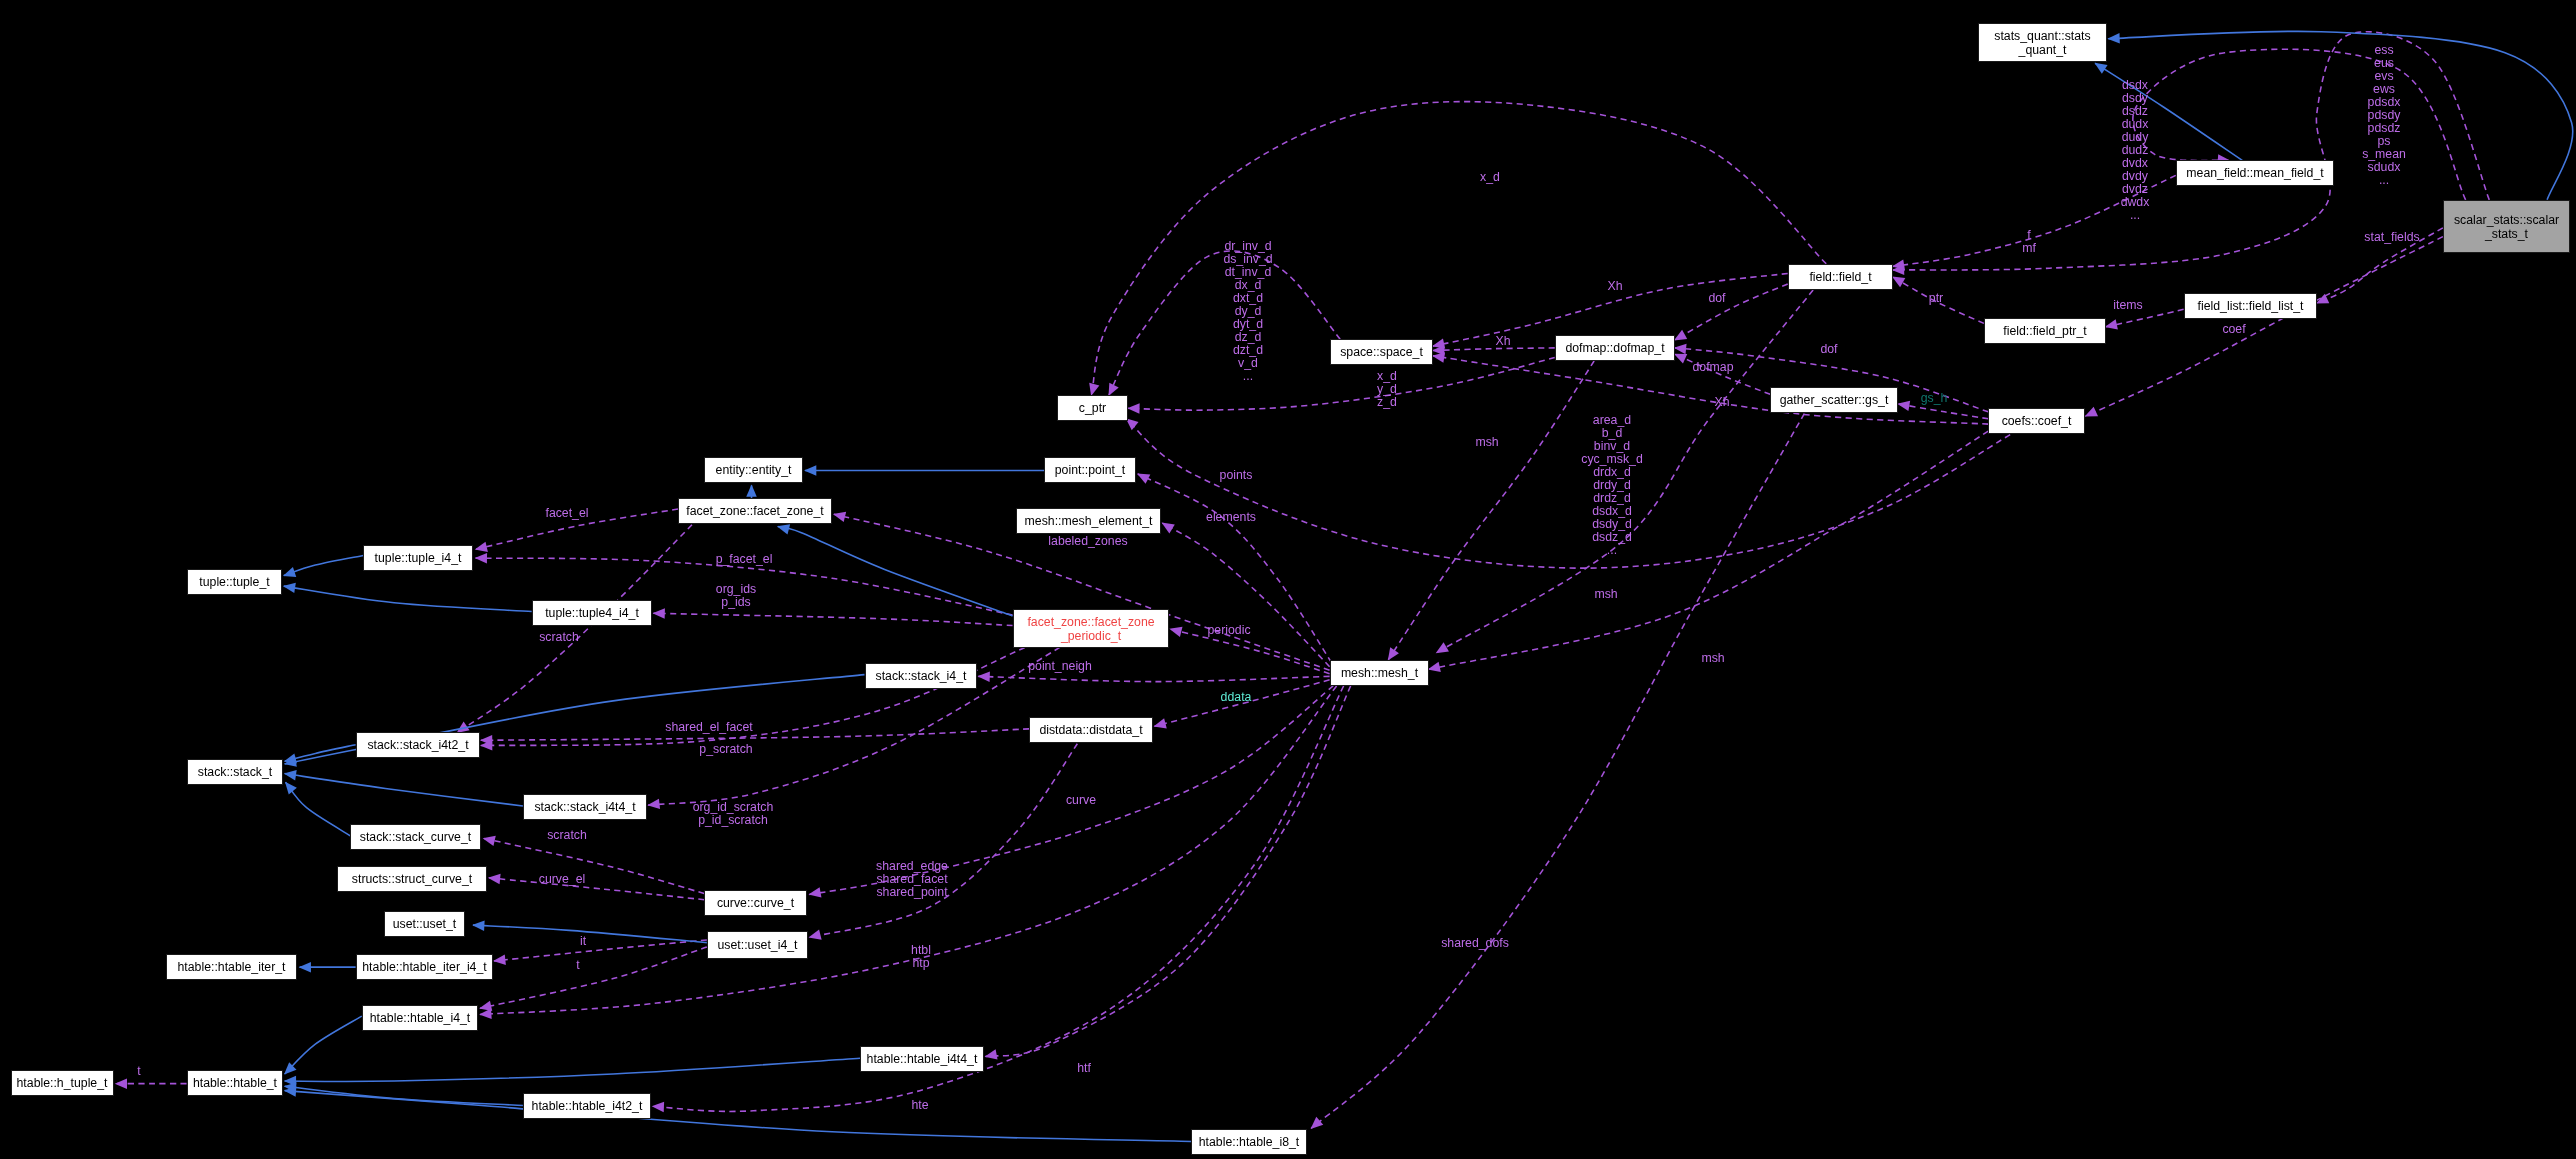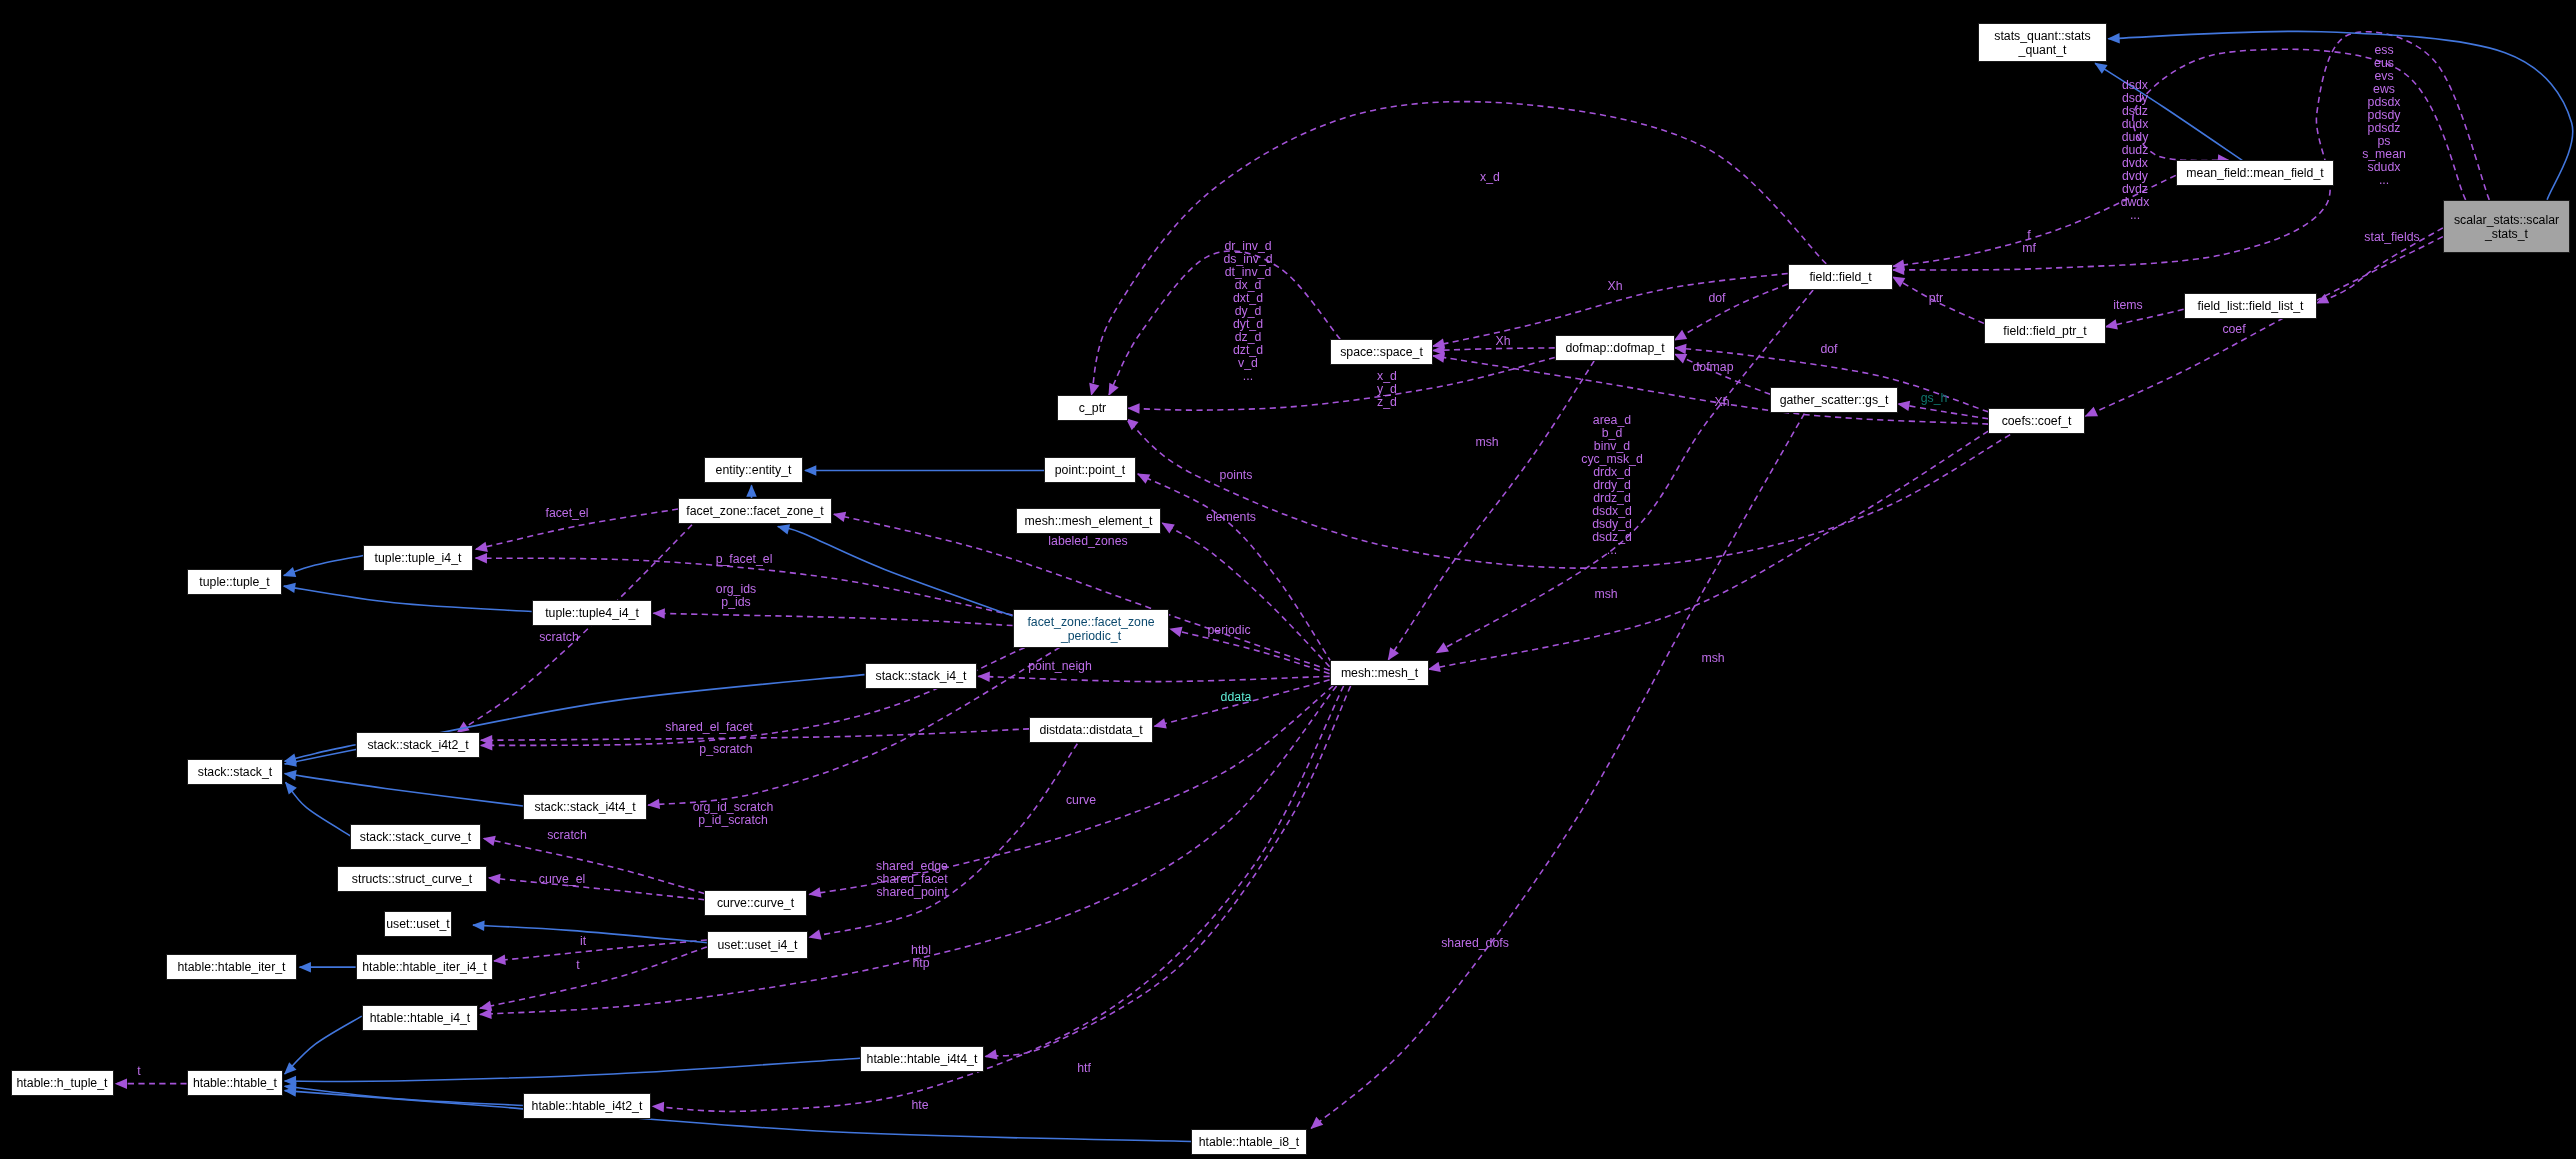--- a/index.html
+++ b/index.html
@@ -326,21 +326,21 @@
     </div>
     <div class="node" style="left: 363px; top: 545px; width: 110px; height: 26px; background: rgb(255, 255, 255); border: 0.9px solid rgb(26, 26, 26); color: rgb(0, 0, 0);">
       <div>tuple::tuple_i4_t</div>
     </div>
     <div class="node" style="left: 187px; top: 569px; width: 95px; height: 26px; background: rgb(255, 255, 255); border: 0.9px solid rgb(26, 26, 26); color: rgb(0, 0, 0);">
       <div>tuple::tuple_t</div>
     </div>
     <div class="node" style="left: 532px; top: 600px; width: 120px; height: 26px; background: rgb(255, 255, 255); border: 0.9px solid rgb(26, 26, 26); color: rgb(0, 0, 0);">
       <div>tuple::tuple4_i4_t</div>
     </div>
-    <div class="node" style="left: 1013px; top: 609px; width: 156px; height: 39px; background: rgb(255, 255, 255); border: 0.9px solid rgb(26, 26, 26); color: #0c4a6e;">
+    <div class="node" style="left: 1013px; top: 609px; width: 156px; height: 39px; background: rgb(255, 255, 255); border: 0.9px solid rgb(26, 26, 26); color: #ef4444;">
       <div>facet_zone::facet_zone</div>
       <div>_periodic_t</div>
     </div>
     <div class="node" style="left: 1330px; top: 660px; width: 99px; height: 26px; background: rgb(255, 255, 255); border: 0.9px solid rgb(26, 26, 26); color: rgb(0, 0, 0);">
       <div>mesh::mesh_t</div>
     </div>
     <div class="node" style="left: 865px; top: 663px; width: 112px; height: 26px; background: rgb(255, 255, 255); border: 0.9px solid rgb(26, 26, 26); color: rgb(0, 0, 0);">
       <div>stack::stack_i4_t</div>
     </div>
     <div class="node" style="left: 1029px; top: 717px; width: 124px; height: 26px; background: rgb(255, 255, 255); border: 0.9px solid rgb(26, 26, 26); color: rgb(0, 0, 0);">
@@ -357,21 +357,21 @@
     </div>
     <div class="node" style="left: 350px; top: 824px; width: 131px; height: 26px; background: rgb(255, 255, 255); border: 0.9px solid rgb(26, 26, 26); color: rgb(0, 0, 0);">
       <div>stack::stack_curve_t</div>
     </div>
     <div class="node" style="left: 337px; top: 866px; width: 150px; height: 26px; background: rgb(255, 255, 255); border: 0.9px solid rgb(26, 26, 26); color: rgb(0, 0, 0);">
       <div>structs::struct_curve_t</div>
     </div>
     <div class="node" style="left: 704px; top: 890px; width: 103px; height: 26px; background: rgb(255, 255, 255); border: 0.9px solid rgb(26, 26, 26); color: rgb(0, 0, 0);">
       <div>curve::curve_t</div>
     </div>
-    <div class="node" style="left: 384px; top: 911px; width: 68px; height: 26px; background: rgb(255, 255, 255); border: 0.9px solid rgb(26, 26, 26); color: rgb(0, 0, 0);">
+    <div class="node" style="left: 384px; top: 911px; width: 81px; height: 26px; background: rgb(255, 255, 255); border: 0.9px solid rgb(26, 26, 26); color: rgb(0, 0, 0);">
       <div>uset::uset_t</div>
     </div>
     <div class="node" style="left: 707px; top: 931px; width: 101px; height: 28px; background: rgb(255, 255, 255); border: 0.9px solid rgb(26, 26, 26); color: rgb(0, 0, 0);">
       <div>uset::uset_i4_t</div>
     </div>
     <div class="node" style="left: 166px; top: 954px; width: 131px; height: 26px; background: rgb(255, 255, 255); border: 0.9px solid rgb(26, 26, 26); color: rgb(0, 0, 0);">
       <div>htable::htable_iter_t</div>
     </div>
     <div class="node" style="left: 356px; top: 954px; width: 137px; height: 26px; background: rgb(255, 255, 255); border: 0.9px solid rgb(26, 26, 26); color: rgb(0, 0, 0);">
       <div>htable::htable_iter_i4_t</div>

